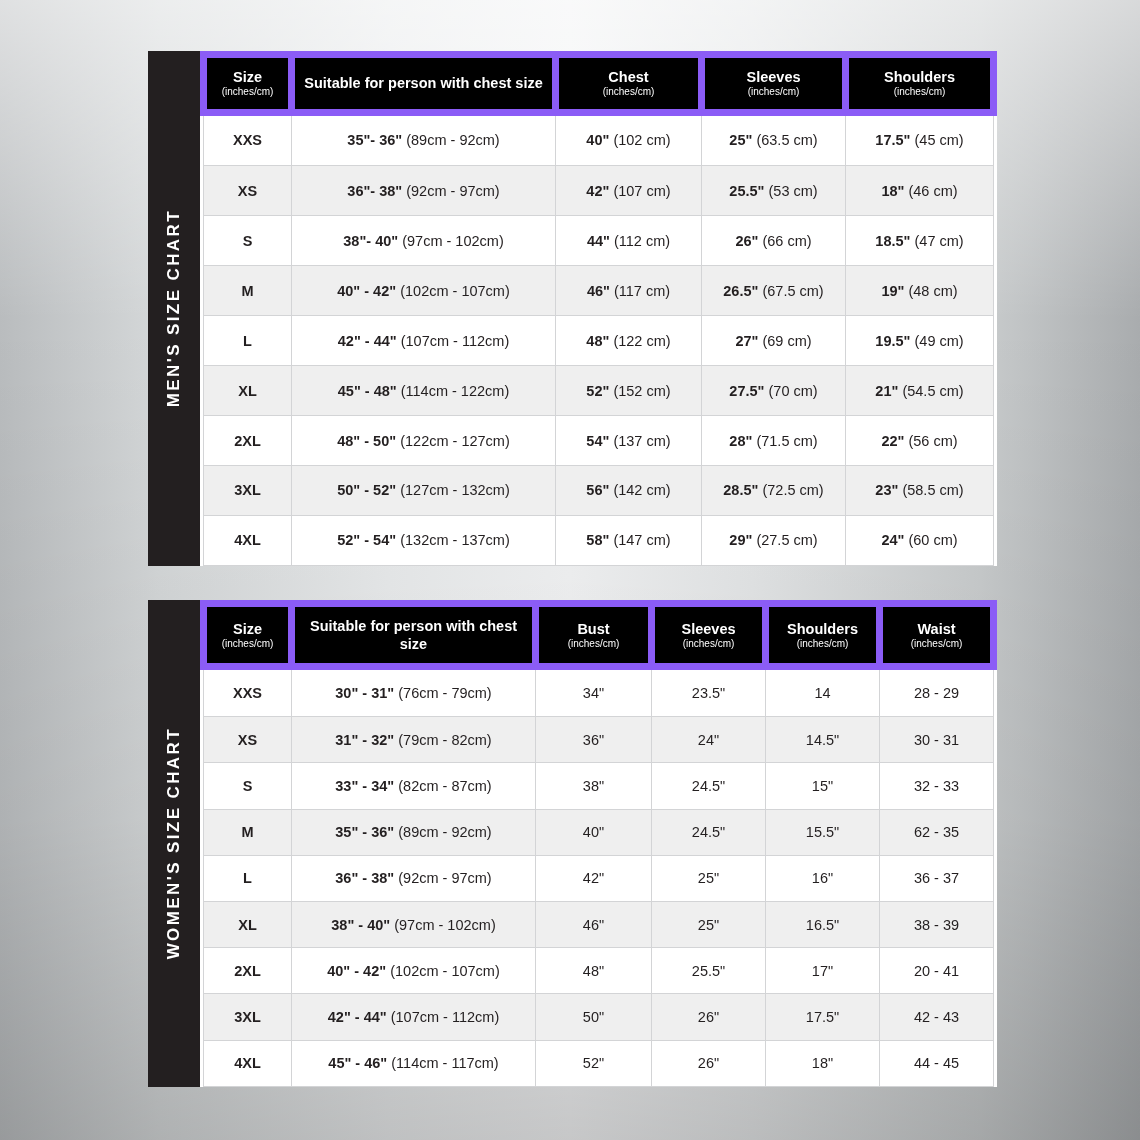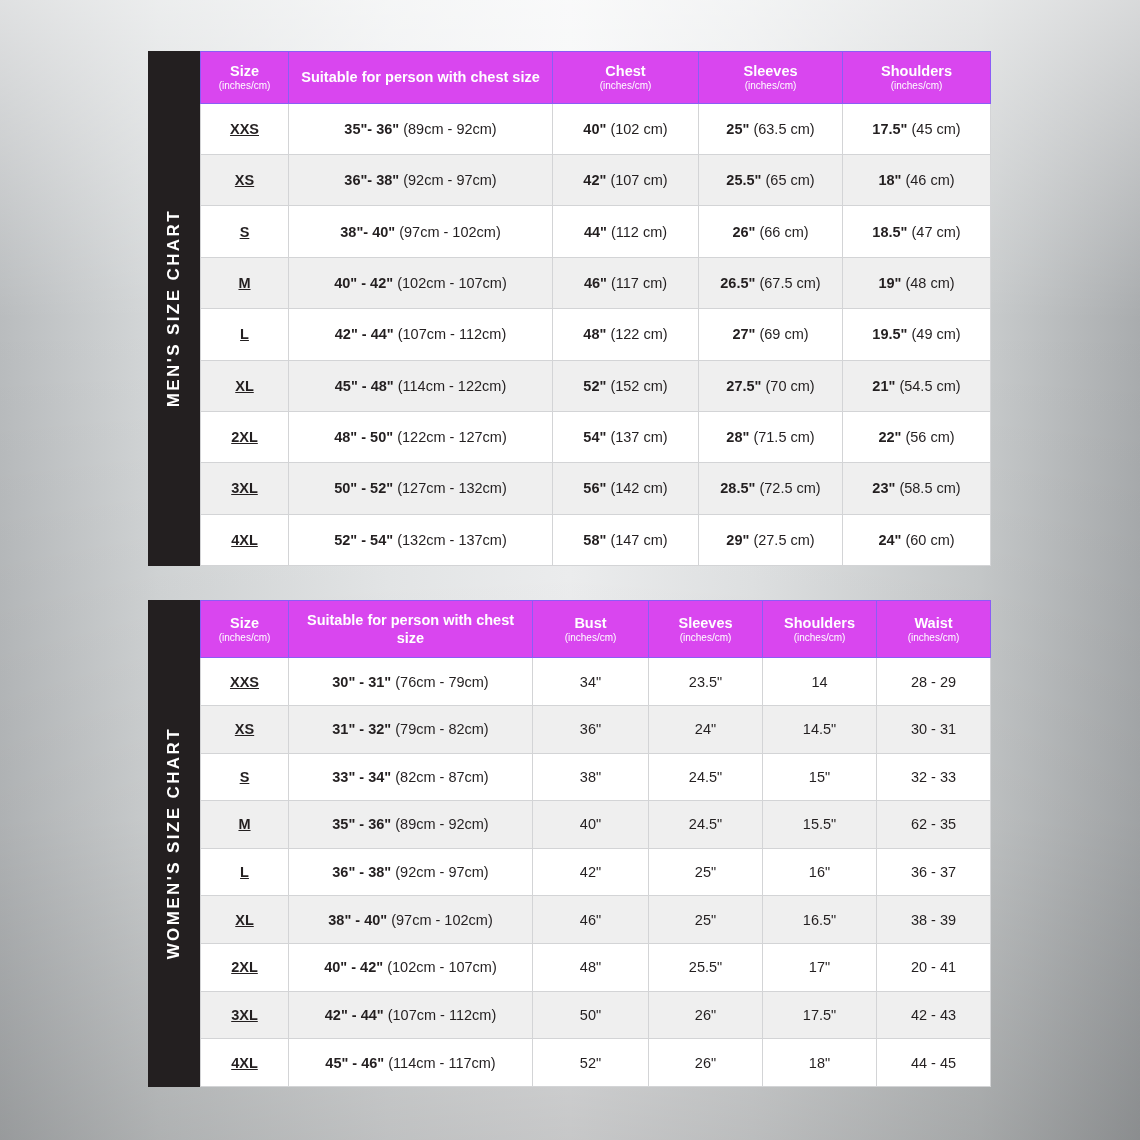--- a/index.html
+++ b/index.html
@@ -36,38 +36,38 @@
     border-collapse:collapse;
     background:#ffffff;
     table-layout:fixed;
   }
   table.sizechart th, table.sizechart td {
     border:1px solid #d3d4d6;
     text-align:center;
     vertical-align:middle;
   }
   table.sizechart thead th {
-    background:#d946ef;
+    background:#000000;
     color:#ffffff;
-    border:1px solid #8b5cf6;
+    border:7px solid #8b5cf6;
     padding:10px 6px;
     line-height:1.25;
   }
   .h-main { display:block; font-size:14.5px; font-weight:700; }
   .h-sub  { display:block; font-size:10px; font-weight:400; }
 
   table.sizechart tbody td {
     padding:13px 6px;
     font-size:14.5px;
     color:#231f20;
   }
   table.sizechart tbody tr:nth-child(even) td { background:#efefef; }
   table.sizechart tbody tr:nth-child(odd)  td { background:#ffffff; }
 
-  .sizecell { font-weight:700; font-size:15px;text-decoration:underline; }
+  .sizecell { font-weight:700; font-size:15px; }
   .val b { font-weight:700; }
   .val i { font-style:normal; font-weight:400; }
 
   
   #men-block { left:148px; top:51px; }
   #men-block .side-bar { height:515px; }
   #men-table { width:790px; }
   #men-table col.c0 { width:88px; }
   #men-table col.c1 { width:264px; }
   #men-table col.c2 { width:146px; }
@@ -134,21 +134,21 @@
           <td class="sizecell">XXS</td>
           <td class="val"><b>35"- 36"</b> <i>(89cm - 92cm)</i></td>
           <td class="val"><b>40"</b> <i>(102 cm)</i></td>
           <td class="val"><b>25"</b> <i>(63.5 cm)</i></td>
           <td class="val"><b>17.5"</b> <i>(45 cm)</i></td>
         </tr>
         <tr>
           <td class="sizecell">XS</td>
           <td class="val"><b>36"- 38"</b> <i>(92cm - 97cm)</i></td>
           <td class="val"><b>42"</b> <i>(107 cm)</i></td>
-          <td class="val"><b>25.5"</b> <i>(65 cm)</i></td>
+          <td class="val"><b>25.5"</b> <i>(53 cm)</i></td>
           <td class="val"><b>18"</b> <i>(46 cm)</i></td>
         </tr>
         <tr>
           <td class="sizecell">S</td>
           <td class="val"><b>38"- 40"</b> <i>(97cm - 102cm)</i></td>
           <td class="val"><b>44"</b> <i>(112 cm)</i></td>
           <td class="val"><b>26"</b> <i>(66 cm)</i></td>
           <td class="val"><b>18.5"</b> <i>(47 cm)</i></td>
         </tr>
         <tr>

